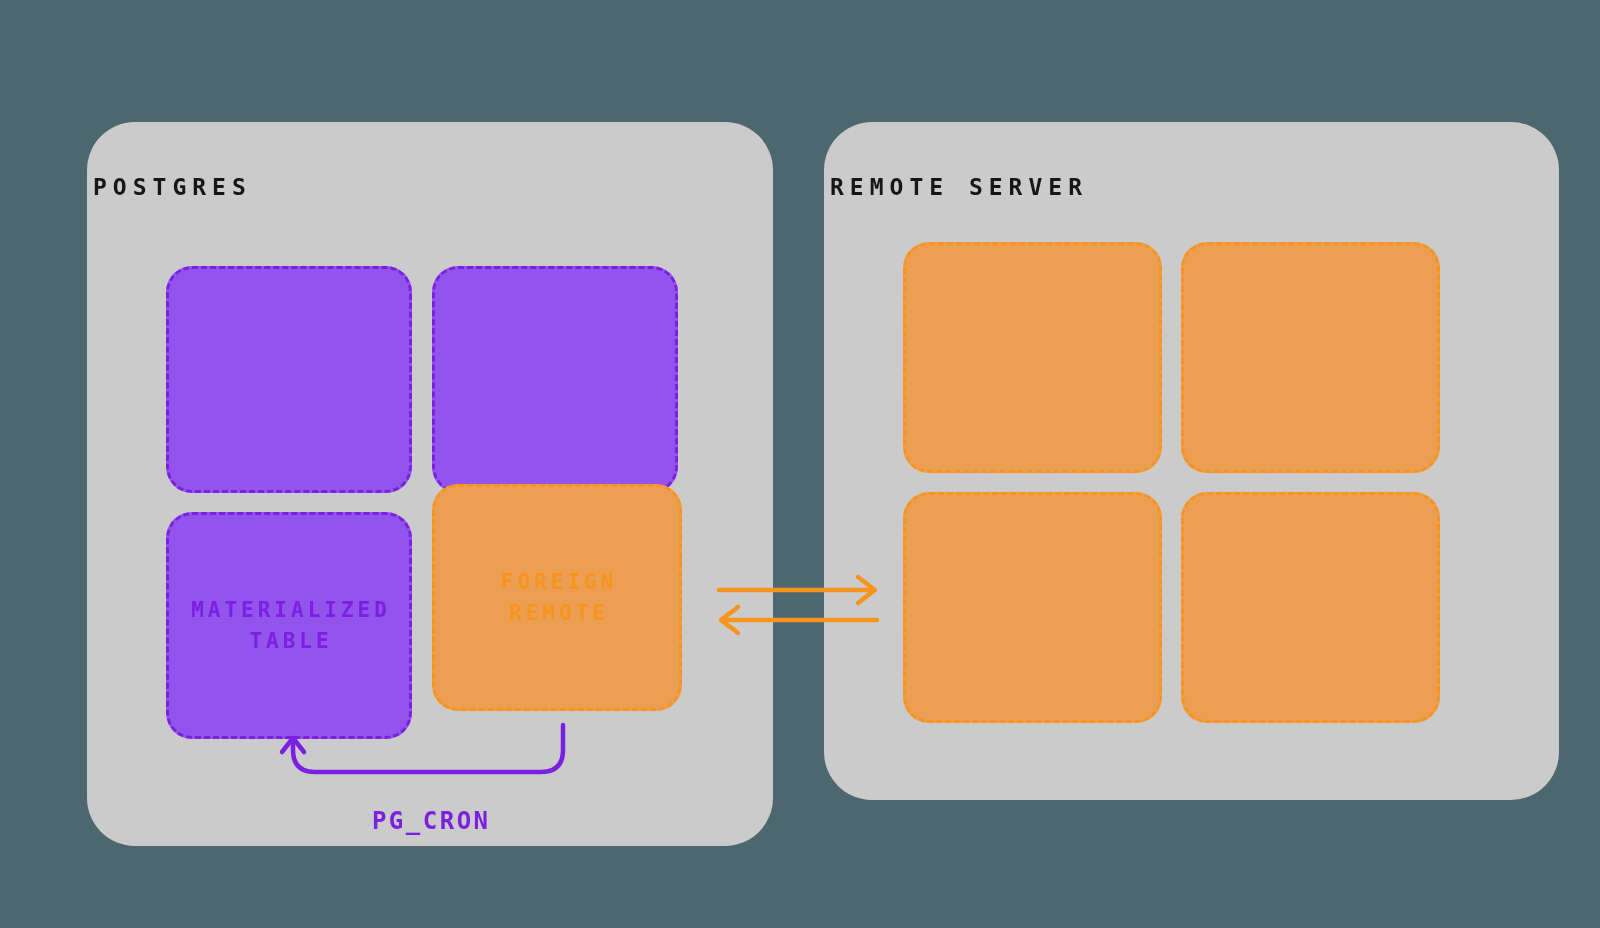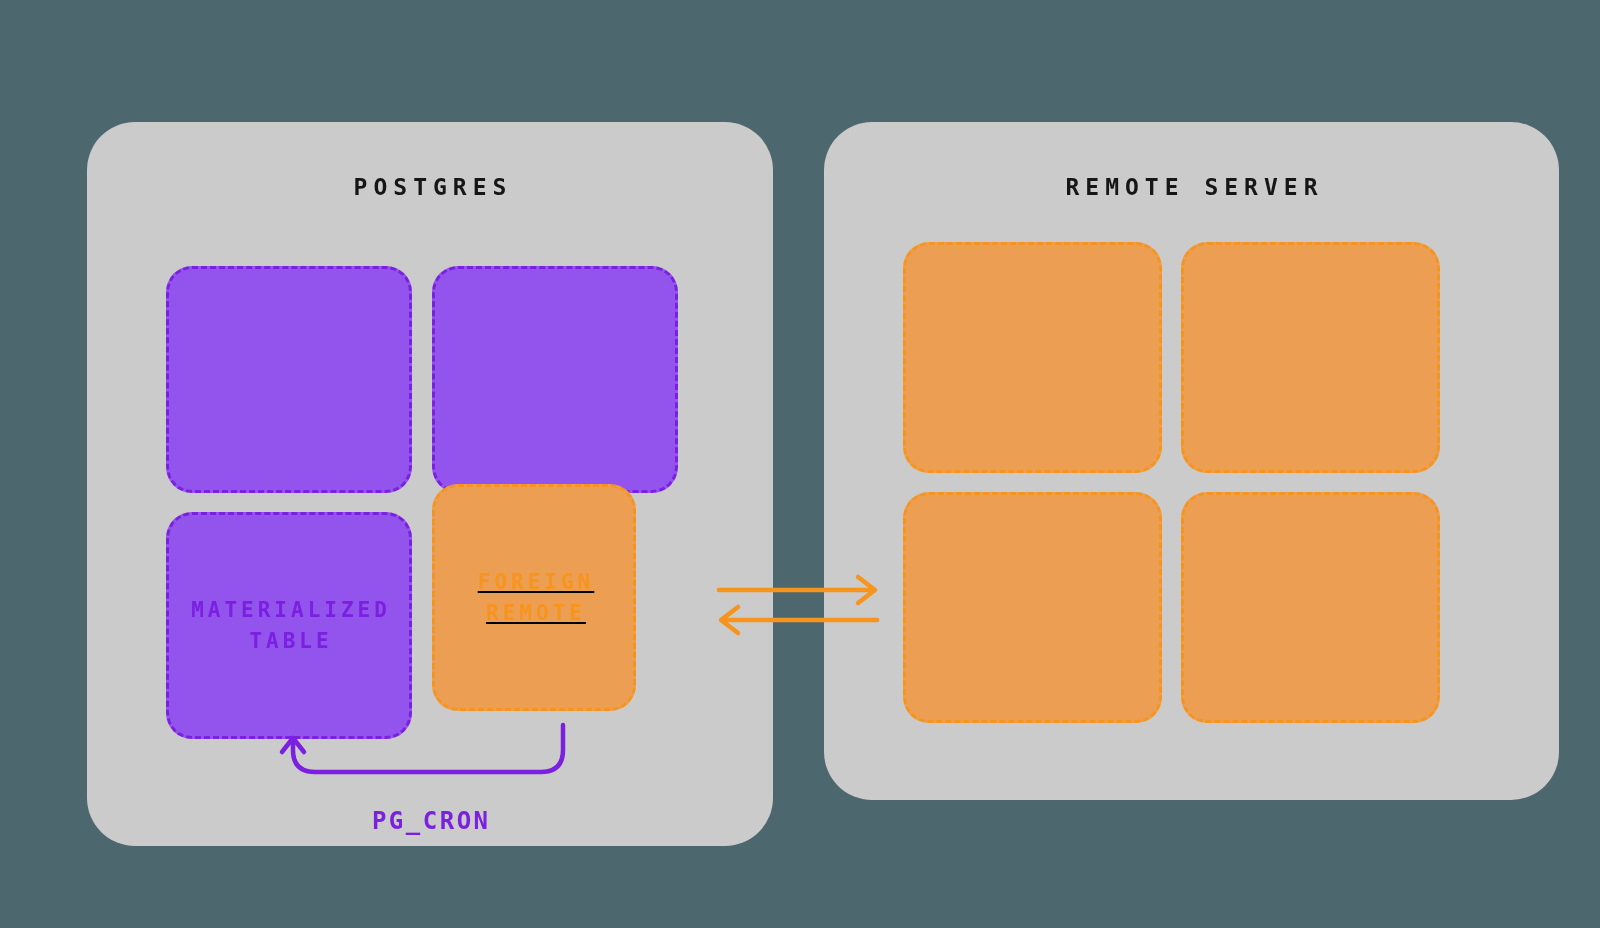--- a/index.html
+++ b/index.html
@@ -21,21 +21,20 @@
     border-radius: 48px;
   }
   #postgres-container { left: 87px;  top: 122px; width: 686px; height: 724px; }
   #remote-container   { left: 824px; top: 122px; width: 689px; height: 678px; padding-left: 46px; }
 
   .container-title {
     position: absolute;
     top: 52px;
     left: 0;
     right: 0;
-    text-align: center;
     font-size: 23px;
     font-weight: 700;
     letter-spacing: 6px;
     text-indent: 6px;
     color: var(--title-text, #161616);
     white-space: pre;
   }
 
   .dbox {
     position: absolute;
@@ -62,21 +61,21 @@
     text-indent: 4px;
     line-height: 1.45;
   }
   .purple .dbox-label { color: var(--purple-accent, #7b1fe0); }
   .orange .dbox-label { color: var(--orange-accent, #f7941d); }
 
   
   .pg-tl { left: 79px;  top: 116px; width: 246px; height: 227px; }
   .pg-tr { left: 345px; top: 116px; width: 246px; height: 227px; }
   .pg-bl { left: 79px;  top: 362px; width: 246px; height: 227px; }
-  .pg-br { left: 345px; top: 362px; width: 204px; height: 227px; text-decoration: underline; }
+  .pg-br { left: 345px; top: 362px; width: 250px; height: 227px; }
 
   
   .rs-tl { left: 79px;  top: 120px; width: 259px; height: 231px; }
   .rs-tr { left: 357px; top: 120px; width: 259px; height: 231px; }
   .rs-bl { left: 79px;  top: 370px; width: 259px; height: 231px; }
   .rs-br { left: 357px; top: 370px; width: 259px; height: 231px; }
 
   .cron-label {
     position: absolute;
     top: 664px;

